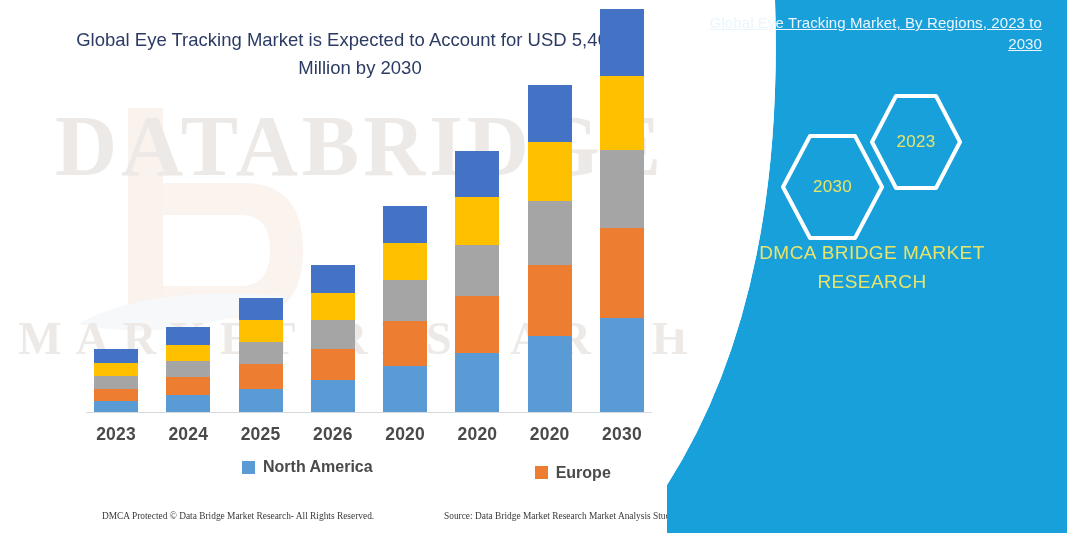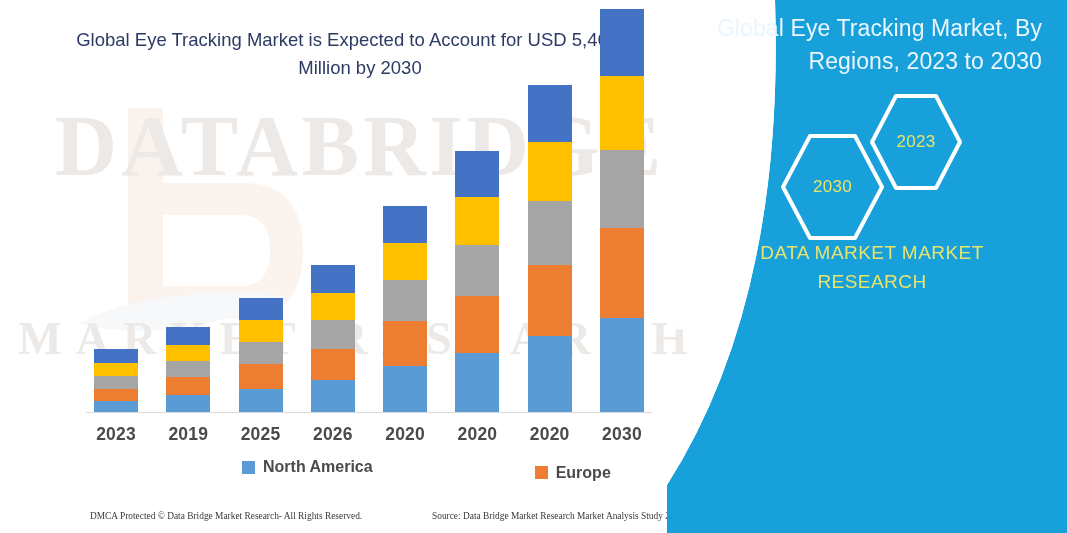--- a/index.html
+++ b/index.html
@@ -25,23 +25,24 @@
   .right-panel .panel-svg { position: absolute; inset: 0; }
   .panel-content {
     position: absolute;
     top: 0; left: 0; width: 400px; height: 533px;
   }
   .panel-title {
     position: absolute;
     top: 12px; left: 30px; width: 345px;
     text-align: right;
     color: #eaf6fd;
-    font-size: 23px;
+    font-size: 15px;
     line-height: 1.42;
     letter-spacing: .1px;
+    text-decoration: underline;
   }
 
   
   .hex-wrap { position: absolute; top: 92px; left: 0; width: 400px; height: 130px; }
   .hex {
     position: absolute;
     display: flex; align-items: center; justify-content: center;
   }
   .hex svg { position: absolute; inset: 0; }
   .hex span {
@@ -166,21 +167,21 @@
     display: flex; align-items: center;
   }
   .legend-item { display: flex; align-items: center; padding-left: 32px; }
   .legend-item.na { margin-left: 60px; }
   .legend-item.eu { margin-left: 130px; margin-top: 11px; }
   .legend-swatch { width: 13px; height: 13px; margin-right: 8px; }
   .legend-label { color: #4a4a4a; font-size: 16px; font-weight: bold; }
 
   .footer {
     position: absolute;
-    left: 4px; top: 505px; width: 706px; height: 22px;
+    left: 16px; top: 505px; width: 706px; height: 22px;
     display: flex; align-items: center;
   }
   .footer-left  { position: absolute; left: 86px;  color: #3a3a3a; font-size: 9.4px; font-family: "Liberation Serif", serif; }
   .footer-right { position: absolute; left: 428px; color: #3a3a3a; font-size: 9.4px; font-family: "Liberation Serif", serif; }
 </style>
 </head>
 <body>
 
 <div id="root">
 
@@ -272,21 +273,21 @@
               <div class="seg" style="height: 78.5931px; background: rgb(165, 165, 165);"></div>
               <div class="seg" style="height: 89.8207px; background: rgb(237, 125, 49);"></div>
               <div class="seg" style="height: 93.9034px; background: rgb(91, 155, 213);"></div>
             </div>
           </div>
         </div>
     </div>
 
     <div class="xlabels" id="xlabels">
         <div class="xlabel">2023</div>
-        <div class="xlabel">2019</div>
+        <div class="xlabel">2024</div>
         <div class="xlabel">2025</div>
         <div class="xlabel">2026</div>
         <div class="xlabel">2020</div>
         <div class="xlabel">2020</div>
         <div class="xlabel">2020</div>
         <div class="xlabel">2030</div>
       </div>
 
     <div class="legend" id="legend">
         <div class="legend-item na">
@@ -324,18 +325,18 @@
         <div class="hex hex-2030">
           <svg viewBox="0 0 107 110">
             <polygon points="31,4 76,4 103,55 76,106 31,106 4,55" fill="none" stroke="#ffffff" stroke-width="4" stroke-linejoin="round"></polygon>
           </svg>
           <span>2030</span>
         </div>
       </div>
 
       <div class="panel-circle"></div>
 
-      <div class="brand-text">DATA MARKET MARKET RESEARCH</div>
+      <div class="brand-text">DMCA BRIDGE MARKET RESEARCH</div>
 
     </div>
   </div>
 
 </div>
 
 </body></html>

